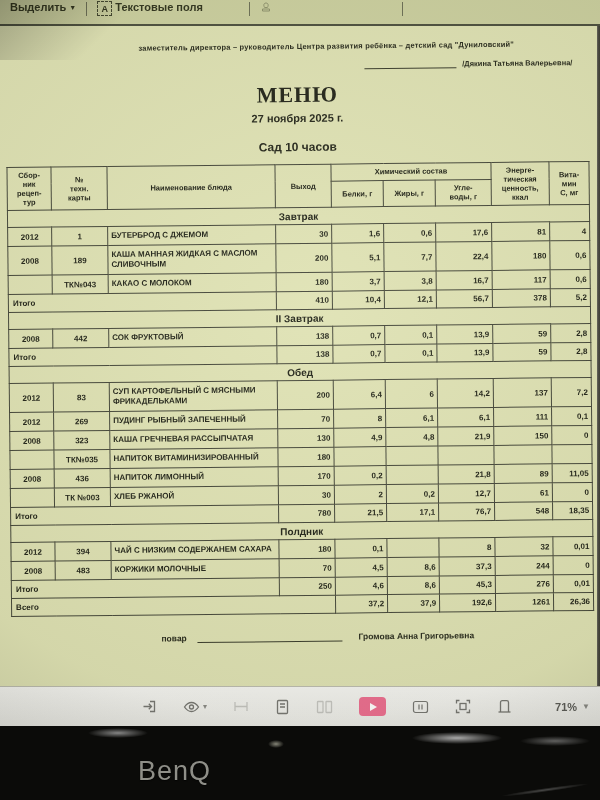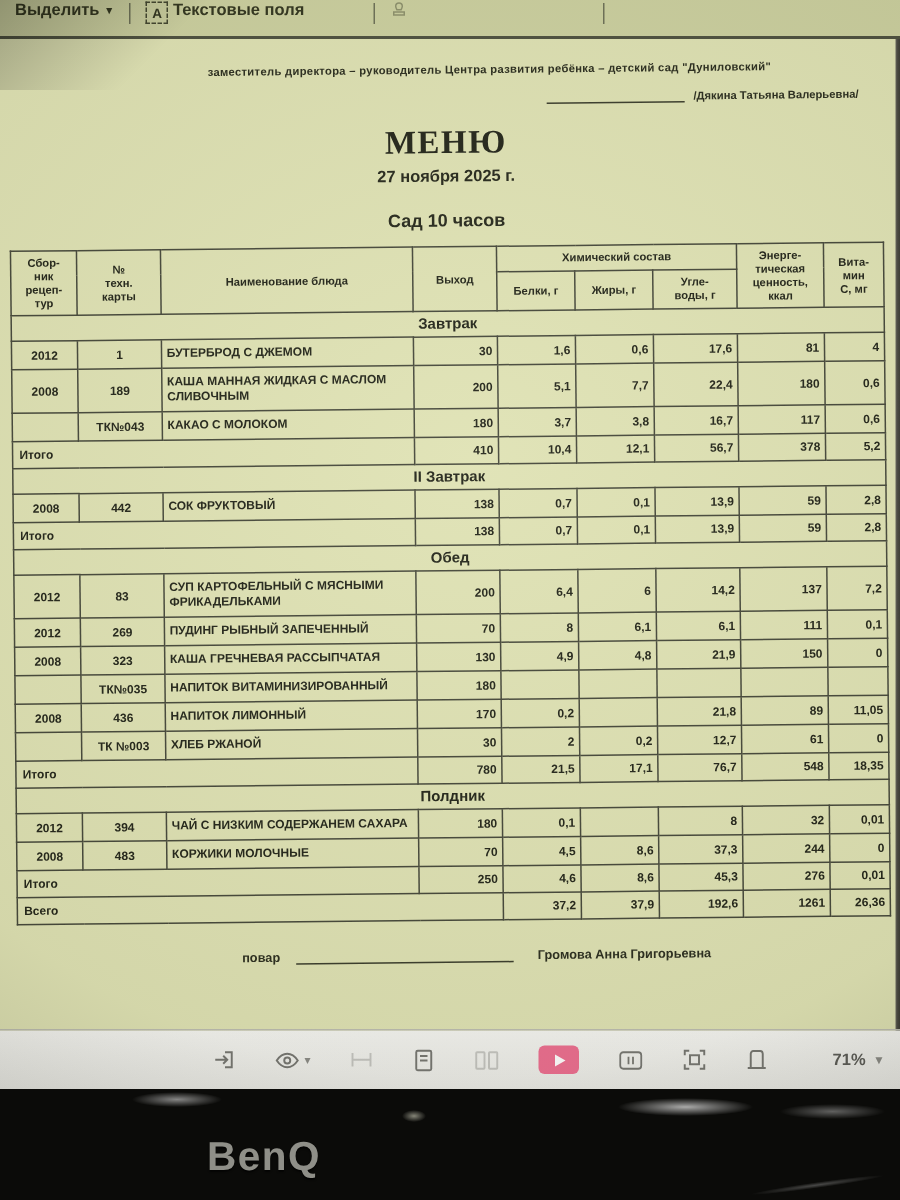--- a/index.html
+++ b/index.html
@@ -68,21 +68,21 @@
   .bezel .glare1{position:absolute;top:2px;left:88px;width:60px;height:10px;border-radius:50%;
     background:radial-gradient(closest-side,rgba(255,255,255,.5),rgba(255,255,255,0));}
   .bezel .glare2{position:absolute;top:6px;left:412px;width:90px;height:12px;border-radius:50%;
     background:radial-gradient(closest-side,rgba(255,255,255,.65),rgba(255,255,255,0));}
   .bezel .glare3{position:absolute;top:10px;left:520px;width:70px;height:10px;border-radius:50%;
     background:radial-gradient(closest-side,rgba(255,255,255,.35),rgba(255,255,255,0));}
   .bezel .glare4{position:absolute;top:14px;left:268px;width:16px;height:8px;border-radius:50%;
     background:radial-gradient(closest-side,rgba(255,255,230,.5),rgba(255,255,255,0));}
   .bezel .streak{position:absolute;bottom:8px;right:10px;width:90px;height:4px;border-radius:50%;transform:rotate(-8deg);
     background:radial-gradient(closest-side,rgba(255,255,255,.25),rgba(255,255,255,0));}
-  .brand{position:absolute;top:30px;left:138px;font-size:27px;font-weight:700;color:#8f8f88;
+  .brand{position:absolute;top:30px;left:138px;font-size:27px;font-weight:400;color:#8f8f88;
     letter-spacing:1px;font-family:"Liberation Sans",sans-serif;text-shadow:0 1px 1px rgba(0,0,0,.6);}
 </style>
 </head>
 <body>
 
 <div class="photo">
   <div class="screen">
 
     <div class="top-toolbar">
       <div class="tt-inner">

